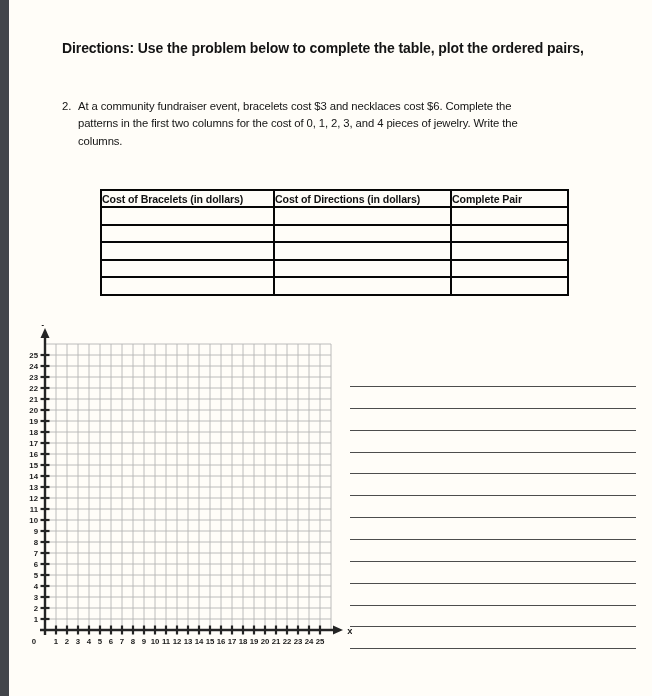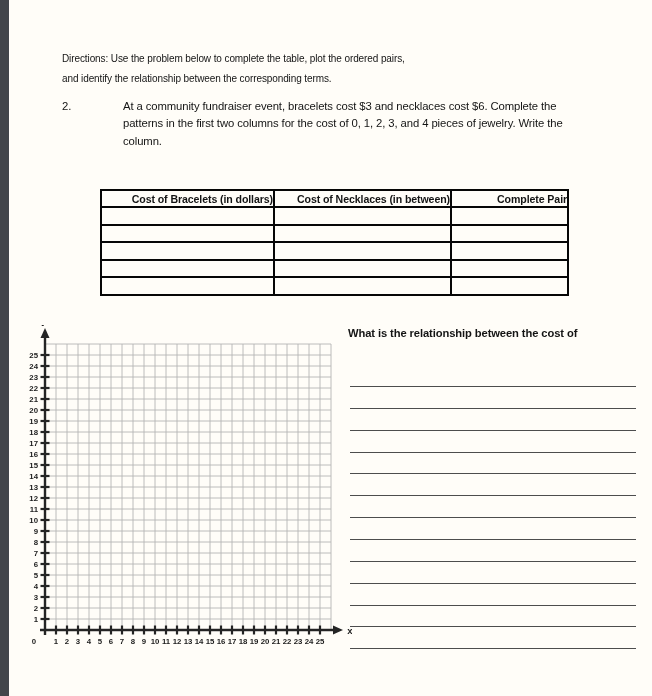--- a/index.html
+++ b/index.html
@@ -6,85 +6,84 @@
   body{
     width:652px;height:696px;position:relative;overflow:hidden;
     background:#fffdf8;
     font-family:"Liberation Sans",sans-serif;
     color:#141414;
   }
   .edge-strip{
     position:absolute;left:0;top:0;width:9px;height:696px;background:#42454a;
   }
   .directions{
-    position:absolute;left:62px;top:49px;
-    font-size:10px;font-weight:400;line-height:19.5px;letter-spacing:-0.1px;
+    position:absolute;left:62px;top:39px;
+    font-size:14px;font-weight:700;line-height:19.5px;letter-spacing:-0.1px;
     white-space:nowrap;
   }
   .problem{
     position:absolute;left:62px;top:98px;
     font-size:11.3px;font-weight:400;line-height:17.3px;letter-spacing:-0.1px;
   }
   .problem-row{display:flex;align-items:flex-start;}
   .problem-number{width:16px;flex:0 0 16px;}
-  .problem-lines{white-space:nowrap;margin-left:45px;}
+  .problem-lines{white-space:nowrap;}
   .worksheet-table{
     position:absolute;left:100px;top:189px;
     border-collapse:collapse;table-layout:fixed;
   }
   .worksheet-table th,.worksheet-table td{
     border:2px solid #060606;padding:0;
   }
   .worksheet-table th{
     height:15px;font-size:10.6px;font-weight:700;letter-spacing:-0.1px;
-    text-align:right;vertical-align:middle;white-space:nowrap;overflow:hidden;
+    text-align:left;vertical-align:middle;white-space:nowrap;overflow:hidden;
   }
   .worksheet-table td{height:15.5px;}
   .grid-svg{position:absolute;left:0;top:325px;}
   .question{
     position:absolute;left:348px;top:325px;
     font-size:11.2px;font-weight:700;line-height:16.5px;letter-spacing:-0.1px;
     white-space:nowrap;
   }
   .answer-line{
     position:absolute;left:350px;width:286px;height:0;
     border-top:1.5px solid #4d4d4d;
   }
 </style>
 </head>
 <body>
 
 <div class="edge-strip"></div>
 
 <div class="directions">
   <div>Directions: Use the problem below to complete the table, plot the ordered pairs,</div>
-  <div>and identify the relationship between the corresponding terms.</div>
 </div>
 
 <div class="problem">
   <div class="problem-row">
     <span class="problem-number">2.</span>
     <div class="problem-lines">
       <div>At a community fundraiser event, bracelets cost $3 and necklaces cost $6. Complete the</div>
       <div>patterns in the first two columns for the cost of 0, 1, 2, 3, and 4 pieces of jewelry. Write the</div>
-      <div>column.</div>
+      <div>columns.</div>
     </div>
   </div>
 </div>
 
 <table class="worksheet-table">
   <colgroup>
     <col style="width:173px">
       <col style="width:177px">
       <col style="width:117px">
   </colgroup>
   <thead>
     <tr>
       <th>Cost of Bracelets (in dollars)</th>
-      <th>Cost of Necklaces (in between)</th>
+      <th>Cost of Directions (in dollars)</th>
       <th>Complete Pair</th>
     </tr>
   </thead>
   <tbody id="table-body">
       <tr>
         <td></td>
         <td></td>
         <td></td>
       </tr>
       <tr>
@@ -268,21 +267,20 @@
     <line x1="40.5" y1="41" x2="49.5" y2="41" stroke="#242424" stroke-width="2.2"></line>
     <text x="38" y="43.8" font-size="7.8" text-anchor="end" font-weight="600" fill="#1c1c1c" font-family="&quot;Liberation Sans&quot;,sans-serif">24</text>
     <line x1="40.5" y1="30" x2="49.5" y2="30" stroke="#242424" stroke-width="2.2"></line>
     <text x="38" y="32.8" font-size="7.8" text-anchor="end" font-weight="600" fill="#1c1c1c" font-family="&quot;Liberation Sans&quot;,sans-serif">25</text>
     <text x="34" y="319" font-size="7.8" text-anchor="middle" font-weight="600" fill="#1c1c1c" font-family="&quot;Liberation Sans&quot;,sans-serif">0</text>
     <text x="44" y="-1" font-size="9.5" text-anchor="middle" font-weight="600" fill="#1c1c1c" font-family="&quot;Liberation Sans&quot;,sans-serif">y</text>
     <text x="350" y="308.5" font-size="9.5" text-anchor="middle" font-weight="600" fill="#1c1c1c" font-family="&quot;Liberation Sans&quot;,sans-serif">x</text>
   </svg>
 
 <div class="question">
-  <div>What is the relationship between the cost of</div>
 </div>
 
 <div id="answer-lines">
     <div class="answer-line" style="top: 386px;"></div>
     <div class="answer-line" style="top: 407.85px;"></div>
     <div class="answer-line" style="top: 429.7px;"></div>
     <div class="answer-line" style="top: 451.55px;"></div>
     <div class="answer-line" style="top: 473.4px;"></div>
     <div class="answer-line" style="top: 495.25px;"></div>
     <div class="answer-line" style="top: 517.1px;"></div>

